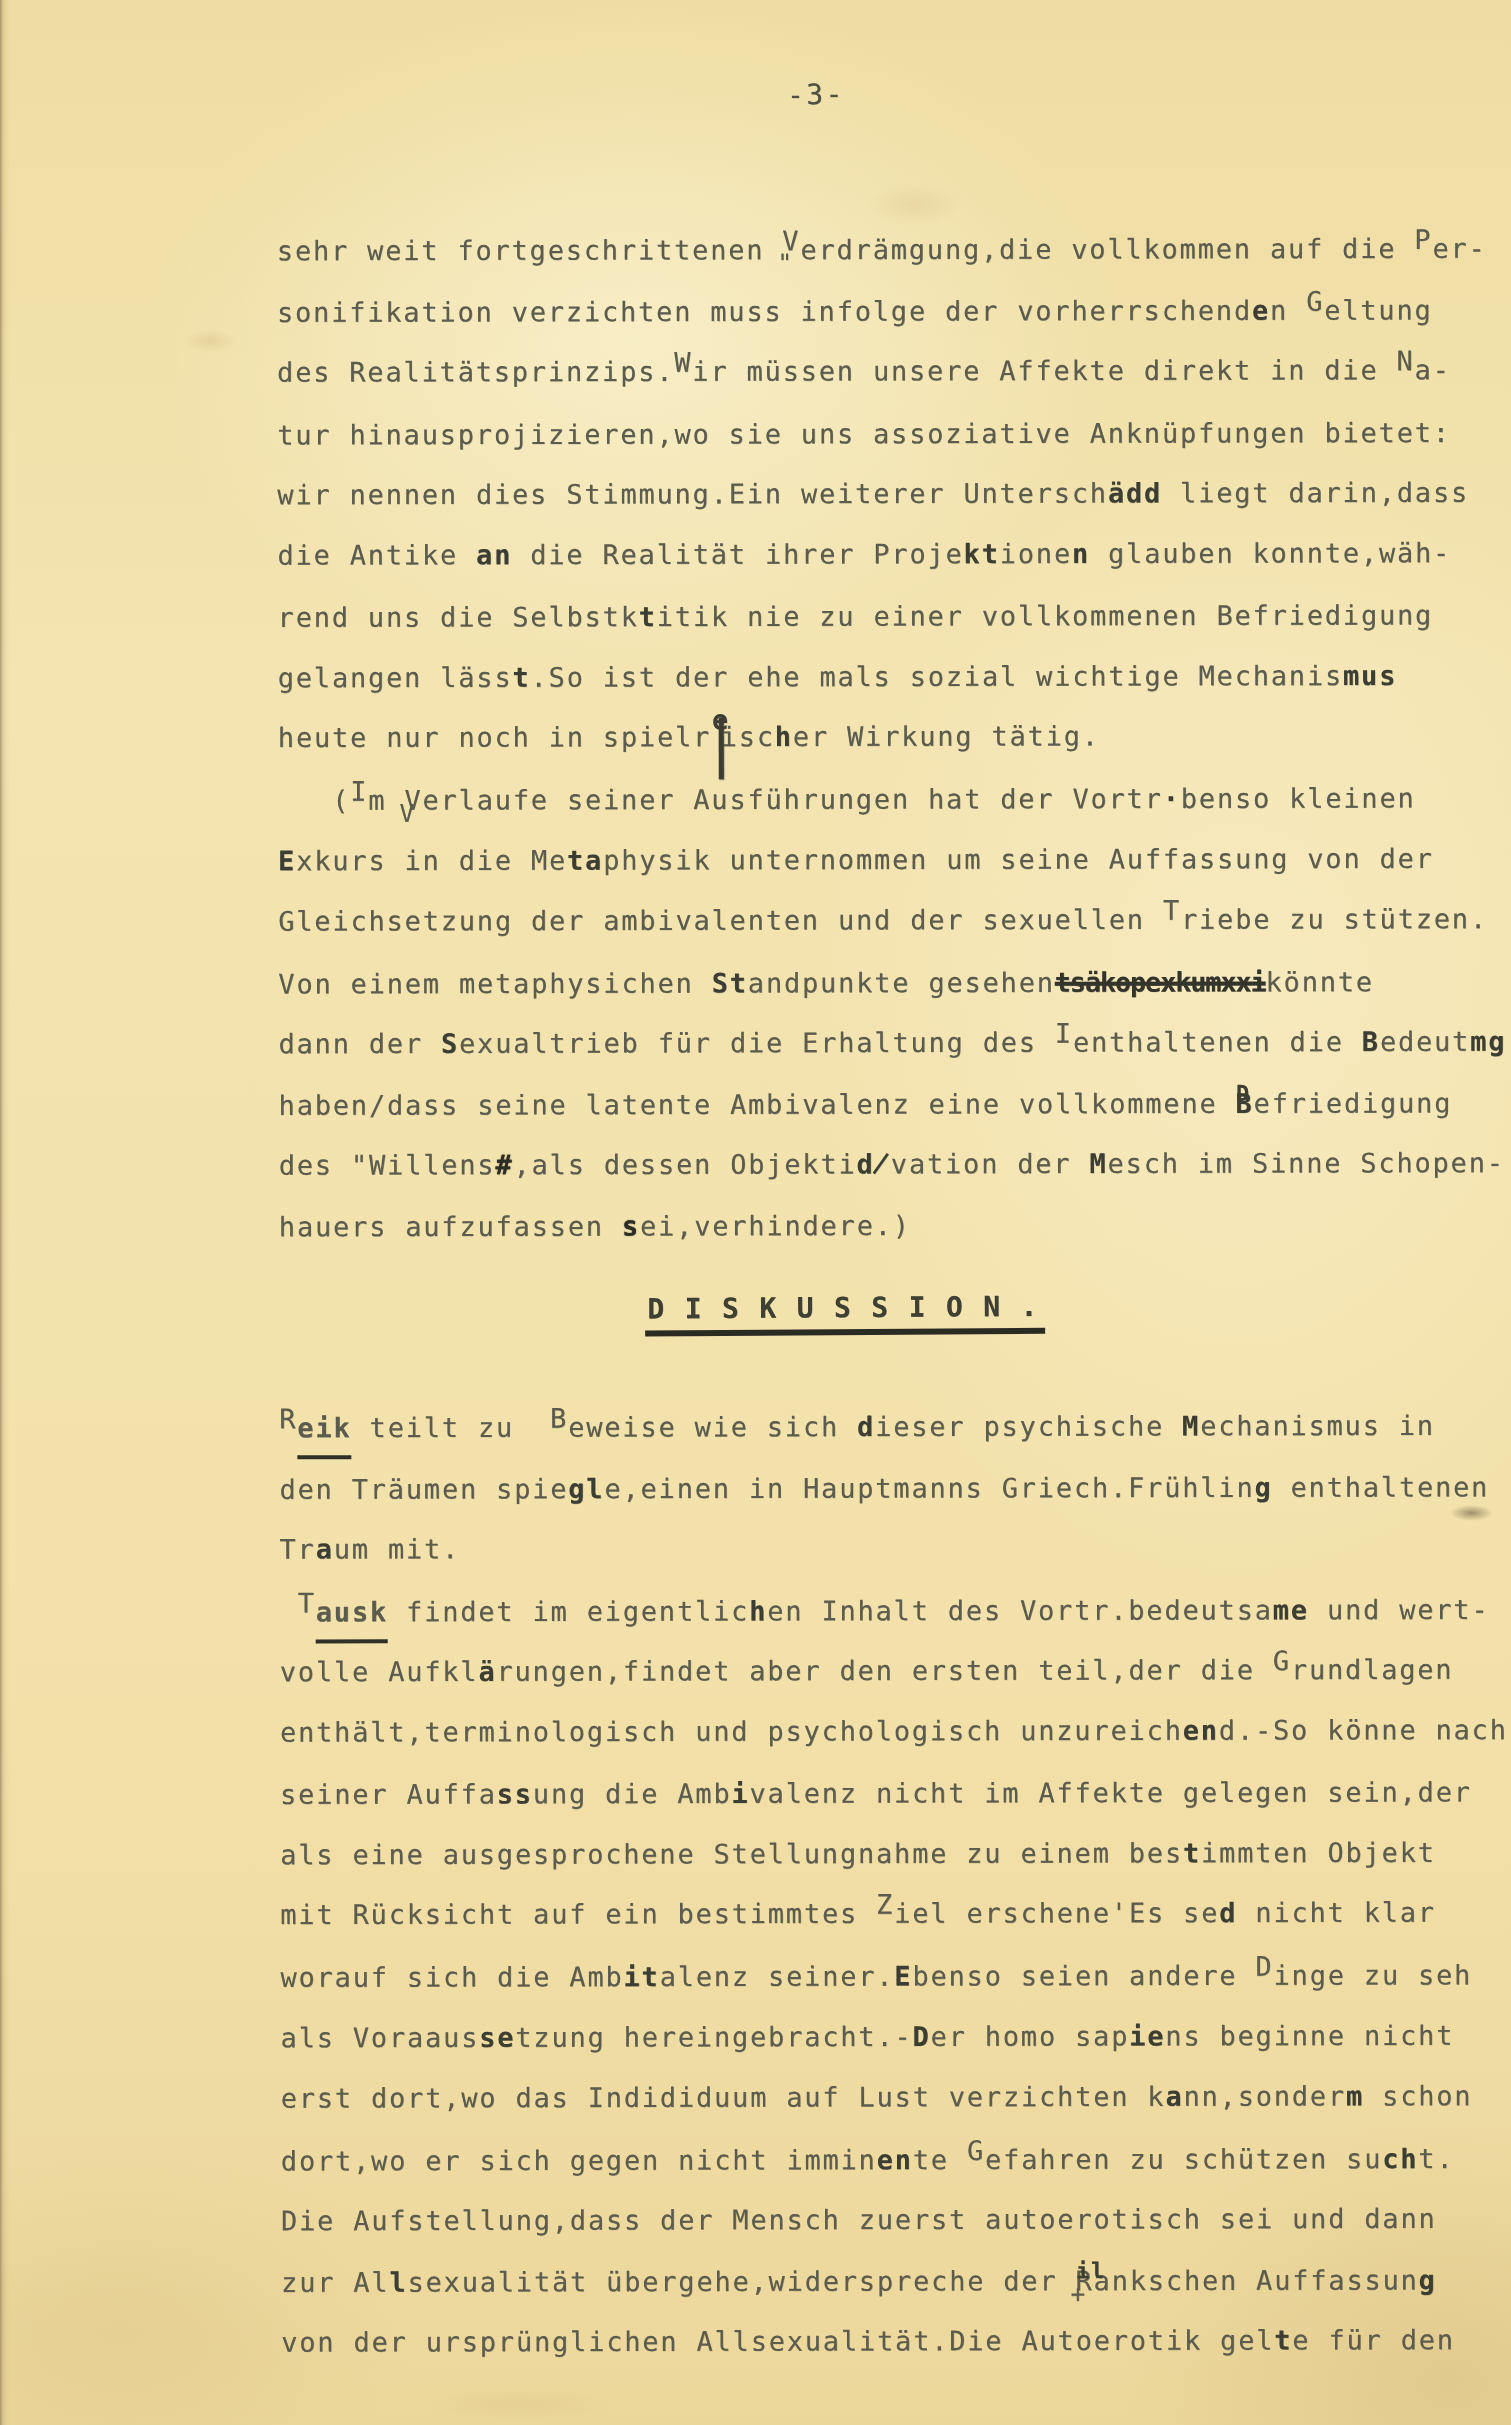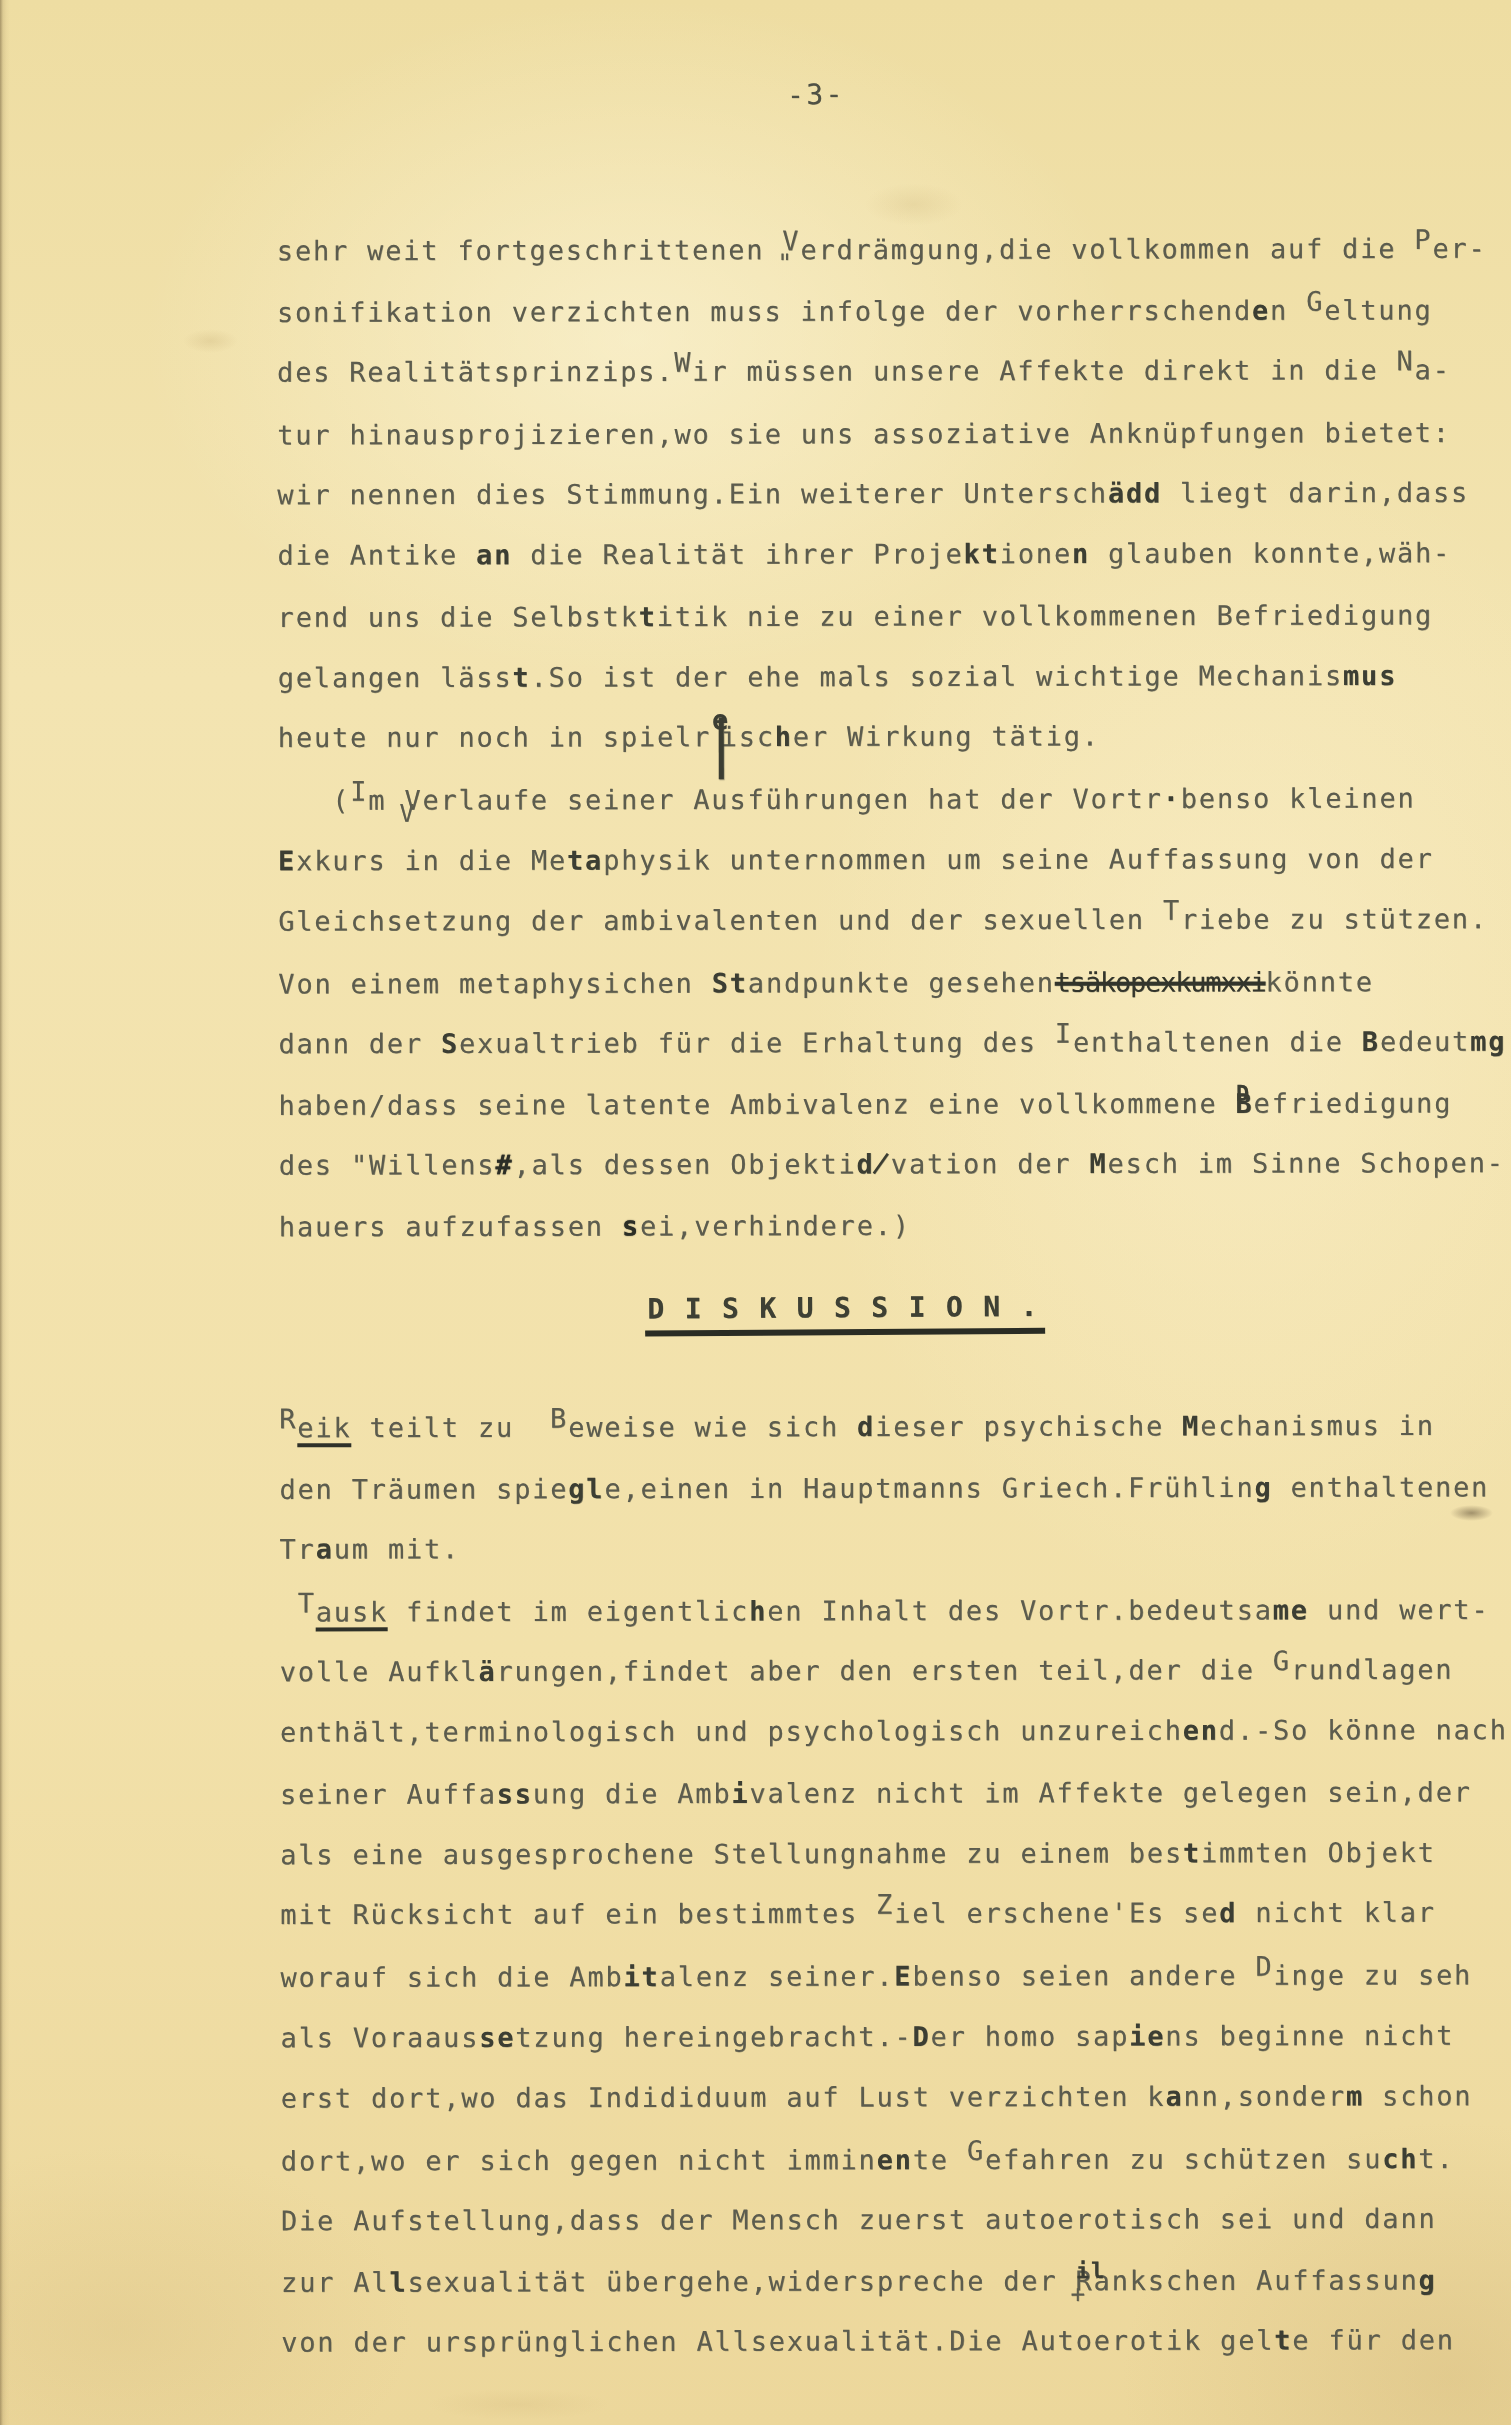--- a/index.html
+++ b/index.html
@@ -41,22 +41,22 @@
     transform:rotate(-0.12deg);
     text-shadow:0.4px 0.4px 0.4px rgba(72,74,60,0.45);
   }
   .line{height:61px;line-height:61px;white-space:pre;}
   .seg-p{}
   .seg-b{font-weight:bold;color:var(--ink-bold);}
   .seg-x{font-weight:bold;color:var(--ink-heavy);text-shadow:0 0 1.2px var(--ink-heavy);}
   .seg-s{position:relative;top:-0.33em;}
   .seg-i{display:inline-block;width:0;position:relative;top:-0.62em;left:0.03em;font-weight:bold;color:var(--ink-bold);overflow:visible;}
   .seg-c{display:inline-block;width:0.35em;font-weight:bold;color:var(--ink-bold);transform:scaleY(2.3) scaleX(1.7) translateY(0.10em);}
-  .seg-k{font-weight:normal;color:#33352c;text-decoration:line-through;text-decoration-thickness:3.7px;letter-spacing:-1.2px;}
-  .seg-u{border-bottom:4.3px solid #2f3129;padding-bottom:0;}
+  .seg-k{font-weight:bold;color:#33352c;text-decoration:line-through;text-decoration-thickness:3.7px;letter-spacing:-1.2px;}
+  .seg-u{border-bottom:4.3px solid #2f3129;padding-bottom:12px;font-weight:bold;}
   .seg-s0{display:inline-block;width:0;position:relative;top:-0.55em;left:0.02em;font-size:0.82em;font-weight:bold;color:var(--ink-bold);overflow:visible;}
   .seg-v0{display:inline-block;width:0;position:relative;top:0.48em;left:-0.95em;font-size:0.9em;overflow:visible;}
   .heading-row{height:140px;padding-top:35px;box-sizing:border-box;}
   .heading{
     display:inline-block;margin-left:366px;
     font-weight:bold;color:#3e4034;font-size:28px;letter-spacing:1.8px;
     border-bottom:6.1px solid #2a2c24;padding:0 6.1px 4.9px 2.4px;
     transform:rotate(-0.25deg);
     text-shadow:0.4px 0.4px 0.5px rgba(50,52,40,0.5);
   }

